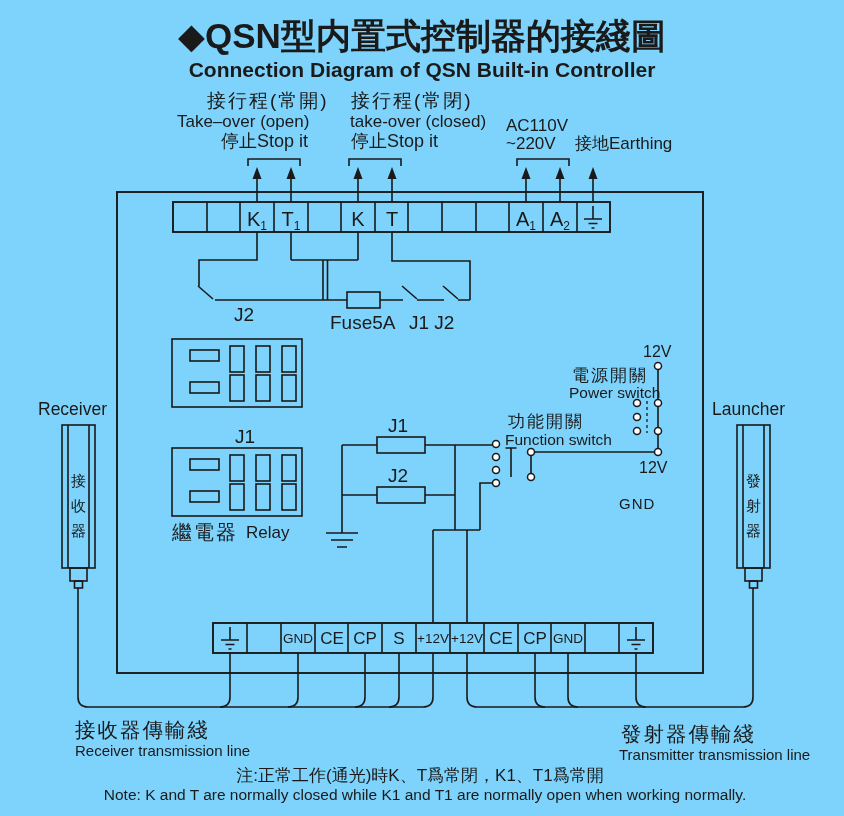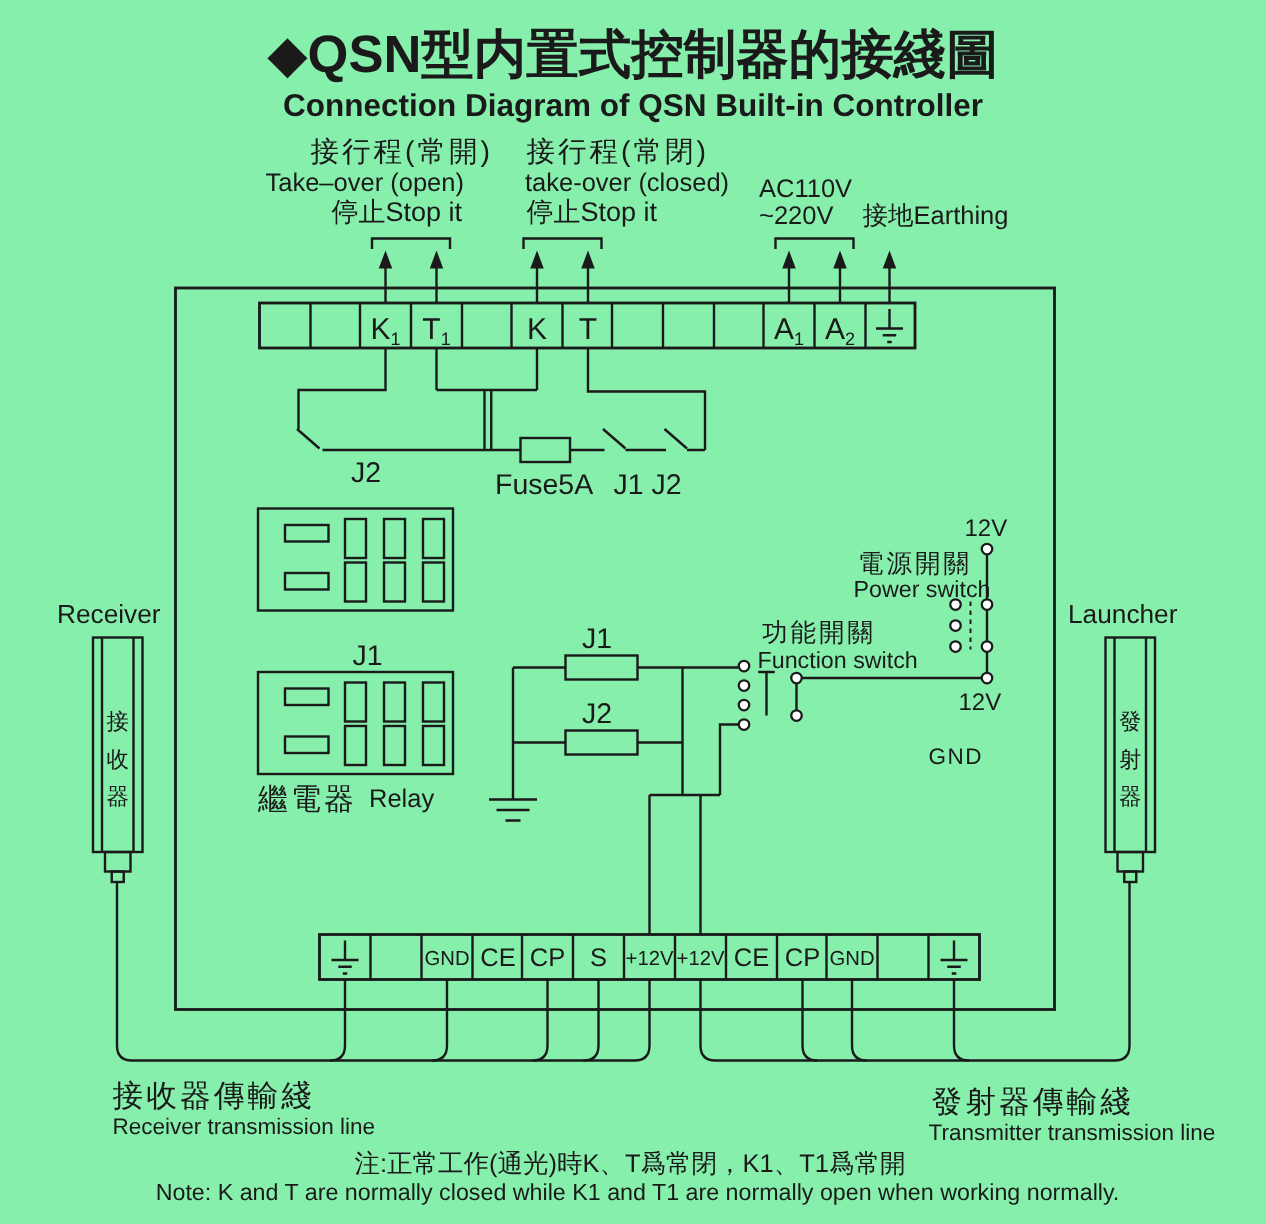--- a/index.html
+++ b/index.html
@@ -1,16 +1,16 @@
 <!DOCTYPE html>
 <html><head>
 <meta charset="utf-8">
 <style>
   html,body{margin:0;padding:0;background:#ffffff;}
-  .stage{position:relative;width:844px;height:816px;background:#86efac;overflow:hidden;}
+  .stage{position:relative;width:844px;height:816px;background:#7dd3fc;overflow:hidden;}
   svg{position:absolute;left:0;top:0;}
   svg text{fill:#1a1a1a;font-family:"Liberation Sans","DejaVu Sans",sans-serif;}
   .ln{stroke:#1a1a1a;stroke-width:1.6;fill:none;}
   .ln2{stroke:#1a1a1a;stroke-width:1.9;fill:none;}
   .nodes circle{stroke:#1a1a1a;stroke-width:1.5;fill:#ffffff;}
   .dash{stroke:#1a1a1a;stroke-width:1.3;fill:none;stroke-dasharray:3 3;}
   .arrowhead{fill:#1a1a1a;stroke:none;}
   .zh{letter-spacing:2px;}
 </style>
 </head>

